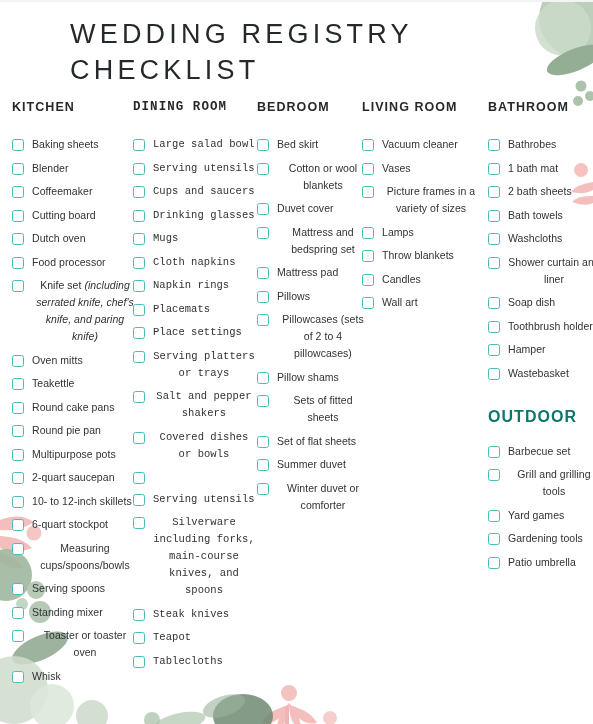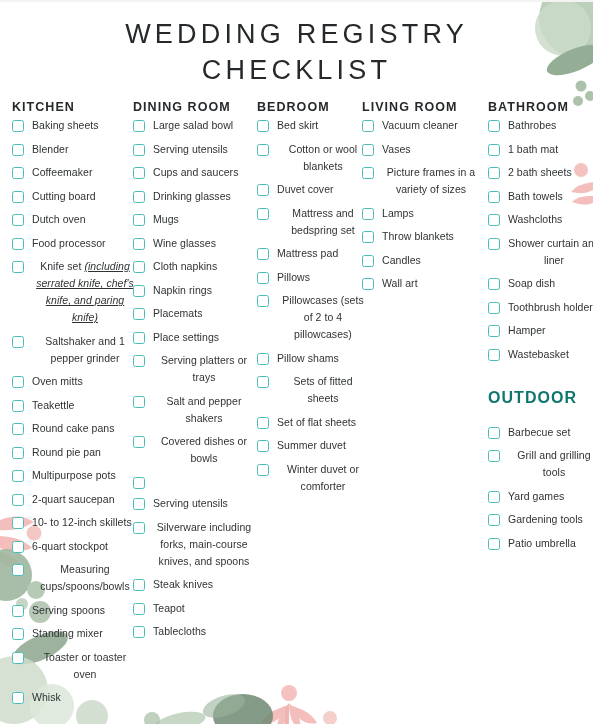--- a/index.html
+++ b/index.html
@@ -28,21 +28,21 @@
 
   
   #content {
     position: relative;
     z-index: 2;
     width: 593px;
     height: 724px;
   }
 
   .page-title {
-    text-align: center;
+    text-align: left;
     font-family: "Liberation Sans", sans-serif;
     font-weight: 400;
     font-size: 27px;
     letter-spacing: 4.2px;
     line-height: 1.35;
     color: #26292b;
     margin: 0;
     padding: 16px 70px 0 70px;
     white-space: pre-line;
   }
@@ -52,31 +52,31 @@
     top: 100px;
     left: 0;
     width: 593px;
   }
 
   .col {
     position: absolute;
     top: 0;
   }
   .col-kitchen      { left: 12px;  width: 126px; }
-  .col-dining       { left: 133px; width: 122px; }
+  .col-dining       { left: 133px; width: 122px; font-family: Liberation Mono, monospace; }
   .col-bedroom      { left: 257px; width: 112px; }
   .col-living       { left: 362px; width: 118px; }
   .col-bathroom     { left: 488px; width: 112px; }
 
   .col-head {
     font-size: 12.5px;
     font-weight: 700;
     letter-spacing: 1.05px;
     color: #26292b;
-    margin: 0 0 3px 0;
+    margin: 0 0 22px 0;
     white-space: nowrap;
   }
 
   .sub-head {
     font-size: 16px;
     font-weight: 700;
     letter-spacing: 1.05px;
     color: #0f766e;
     margin: 26px 0 17px 0;
     white-space: nowrap;
@@ -109,21 +109,20 @@
   }
 
   .item-label {
     font-size: 10.5px;
     letter-spacing: 0.05px;
     color: #2f3234;
     font-weight: 400;
   }
   .item-label .em {
     font-style: italic;
-    text-decoration: underline;
   }
 </style>
 </head>
 <body>
 
 <svg id="decor" viewBox="0 0 593 724" aria-hidden="true">
 
   <g opacity="0.95">
     <circle cx="579" cy="18" r="40" fill="#b9cdb8"></circle>
     <circle cx="563" cy="28" r="28" fill="#c9d9c7" opacity="0.85"></circle>
@@ -212,24 +211,20 @@
           <li class="item">
             <span class="chk"></span>
             <span class="item-label">Food processor</span>
           </li>
           <li class="item">
             <span class="chk"></span>
             <span class="item-label">Knife set <span class="em">(including serrated knife, chef's knife, and paring knife)</span></span>
           </li>
           <li class="item">
             <span class="chk"></span>
-            <span class="item-label">Saltshaker and 1 pepper grinder</span>
-          </li>
-          <li class="item">
-            <span class="chk"></span>
             <span class="item-label">Oven mitts</span>
           </li>
           <li class="item">
             <span class="chk"></span>
             <span class="item-label">Teakettle</span>
           </li>
           <li class="item">
             <span class="chk"></span>
             <span class="item-label">Round cake pans</span>
           </li>
@@ -294,24 +289,20 @@
           <li class="item">
             <span class="chk"></span>
             <span class="item-label">Drinking glasses</span>
           </li>
           <li class="item">
             <span class="chk"></span>
             <span class="item-label">Mugs</span>
           </li>
           <li class="item">
             <span class="chk"></span>
-            <span class="item-label">Wine glasses</span>
-          </li>
-          <li class="item">
-            <span class="chk"></span>
             <span class="item-label">Cloth napkins</span>
           </li>
           <li class="item">
             <span class="chk"></span>
             <span class="item-label">Napkin rings</span>
           </li>
           <li class="item">
             <span class="chk"></span>
             <span class="item-label">Placemats</span>
           </li>

